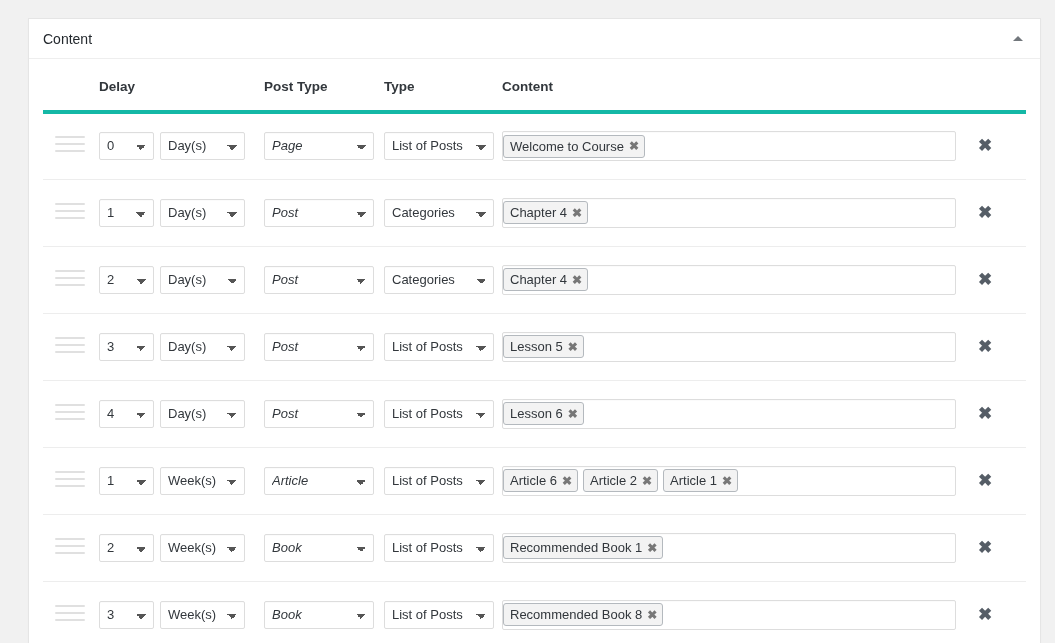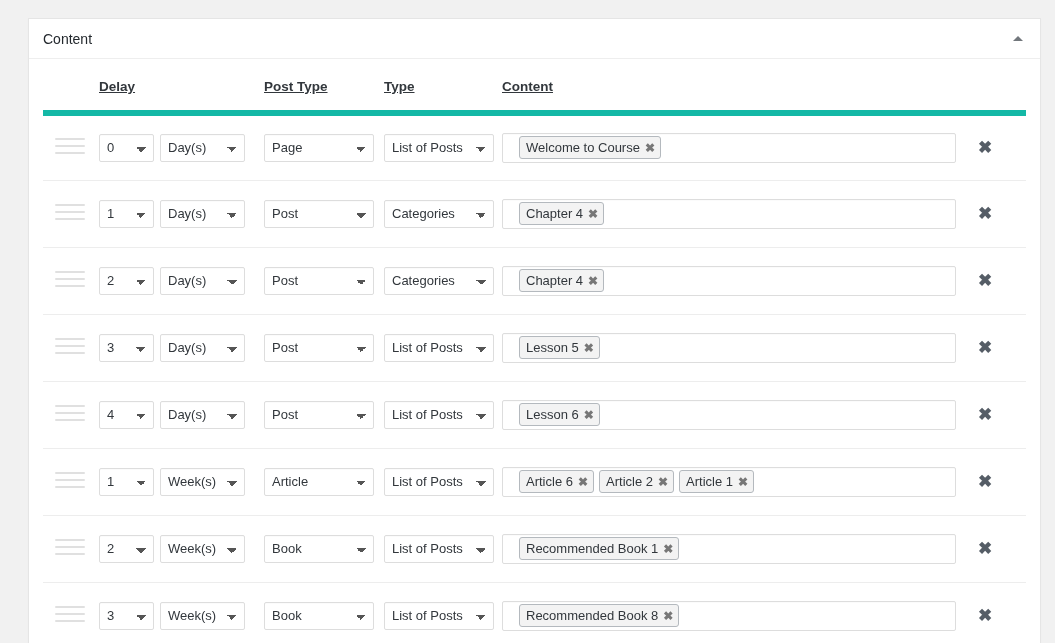--- a/index.html
+++ b/index.html
@@ -66,21 +66,21 @@
     table-layout: fixed;
   }
   table.ct th {
     text-align: left;
     font-size: 13.5px;
     color: #32373c;
     font-weight: bold;
     padding: 4px 0 16px 0;
     vertical-align: bottom;
   }
-  table.ct thead tr th { border-bottom: 6px solid #14b8a6; text-decoration: underline; }
+  table.ct thead tr th { border-bottom: 4px solid #14b8a6; }
 
   .col-handle { width: 56px; }
   .col-delay  { width: 165px; }
   .col-post   { width: 120px; }
   .col-type   { width: 118px; }
   .col-content{ width: auto; }
   .col-del    { width: 52px; }
 
   table.ct tbody tr { height: 67px; }
   table.ct tbody td {
@@ -126,30 +126,30 @@
       calc(100% - 12px) 12px,
       calc(100% - 7px) 12px;
     background-size: 5px 5px, 5px 5px;
     background-repeat: no-repeat;
     box-shadow: 0 1px 1px rgba(0,0,0,.02) inset;
     cursor: pointer;
     vertical-align: middle;
   }
   select.sel-delay { width: 55px; }
   select.sel-unit  { width: 85px; margin-left: 6px; }
-  select.sel-post  { width: 110px; }
+  select.sel-post  { width: 110px; font-style: italic; }
   select.sel-type  { width: 110px; }
 
   .tagbox {
     border: 1px solid #ddd;
     border-radius: 2px;
     background: #fff;
     height: 30px;
     margin-right: 18px;
-    padding: 0 16px;
+    padding: 0 0;
     box-sizing: border-box;
     display: flex;
     align-items: center;
     box-shadow: 0 1px 1px rgba(0,0,0,.02) inset;
     overflow: hidden;
     cursor: text;
   }
   .tag {
     display: inline-flex;
     align-items: center;

